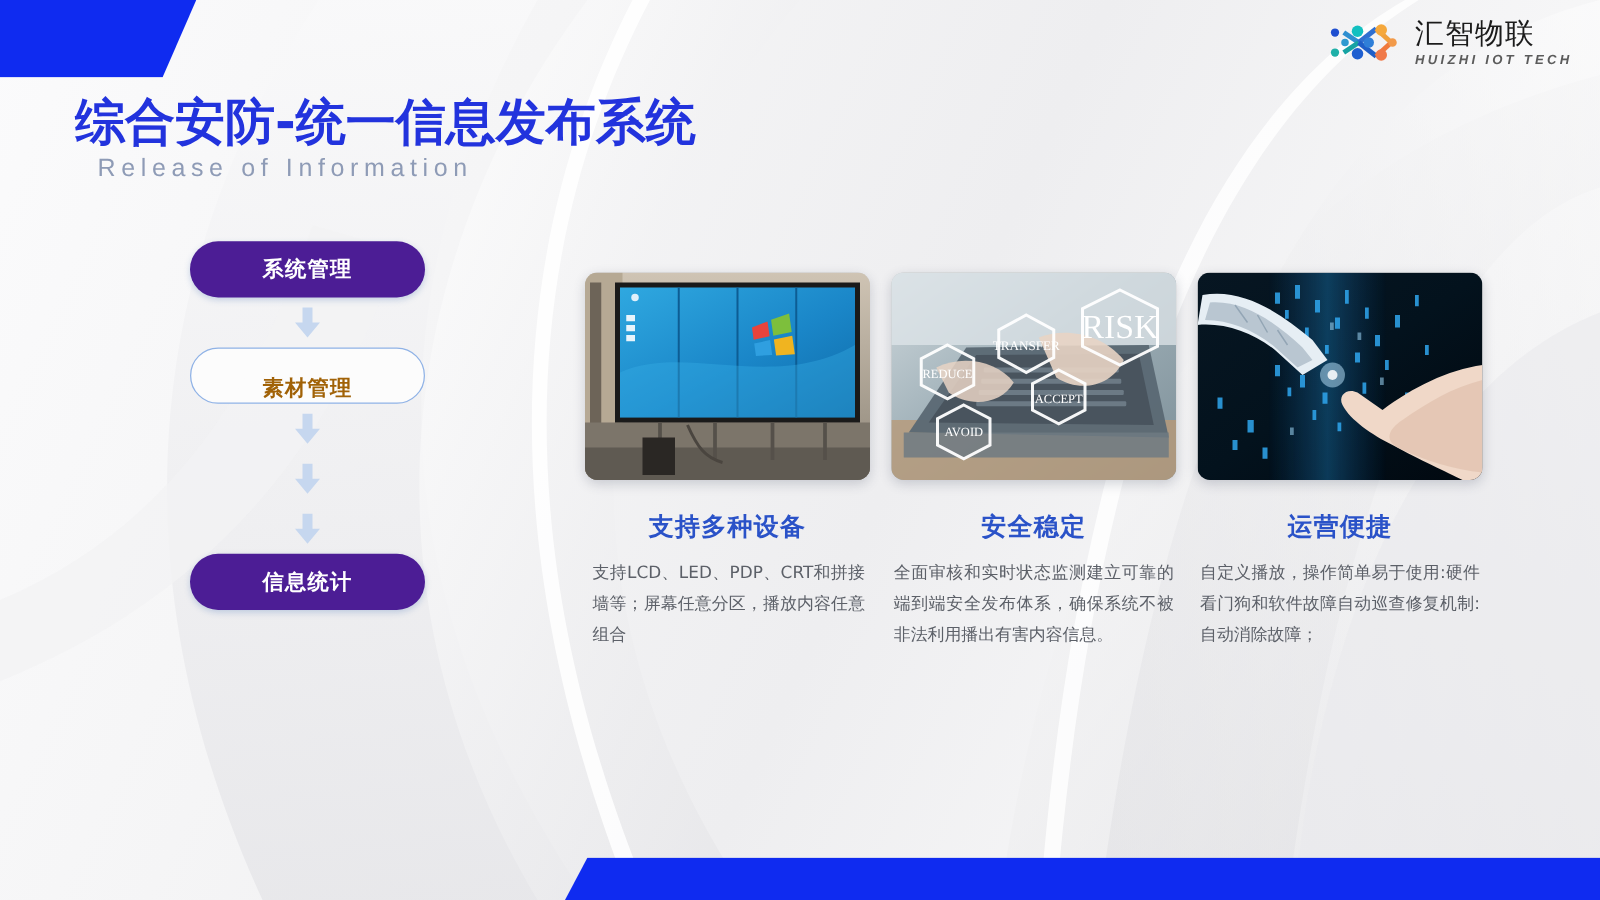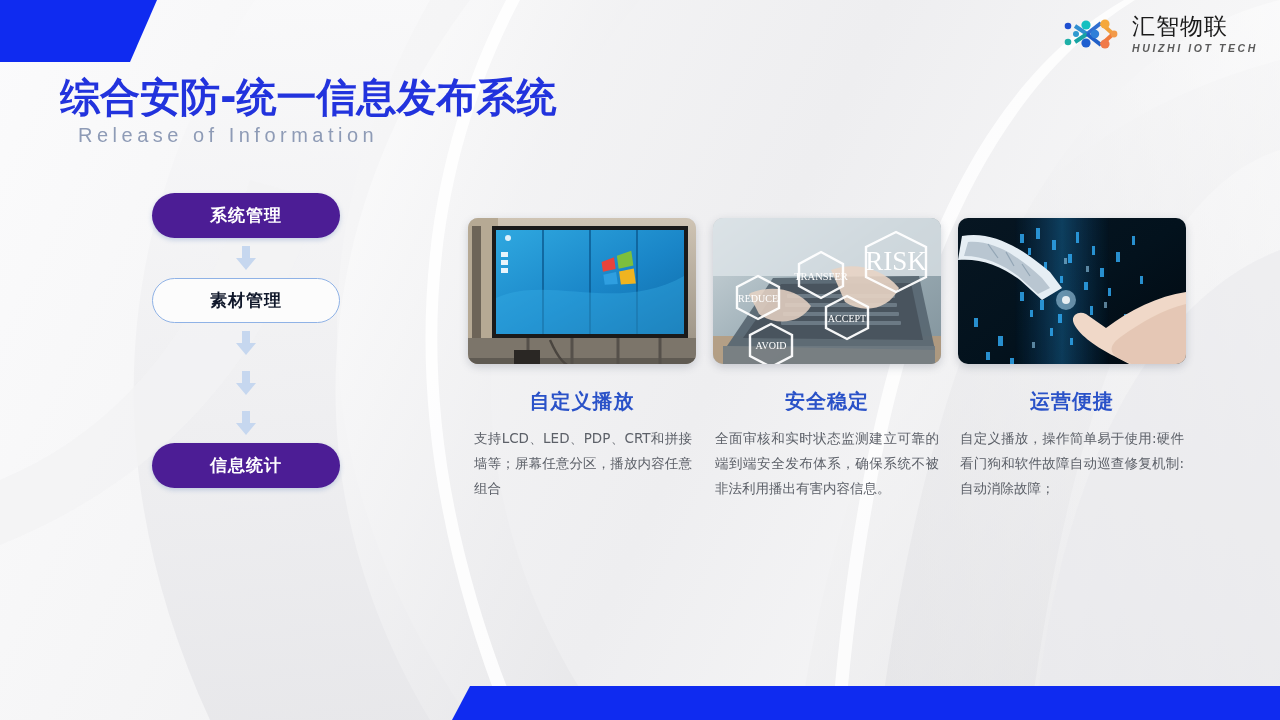--- a/index.html
+++ b/index.html
@@ -36,28 +36,28 @@
      letter-spacing:0px;white-space:nowrap;
      font-family:"DejaVu Sans","Liberation Sans",sans-serif;}
   .subtitle{position:absolute;left:78px;top:124px;font-size:20px;color:#8e9bb6;
      letter-spacing:4.5px;font-family:Liberation Sans, sans-serif;}
 
   
   .flow{position:absolute;left:152px;top:193px;width:188px;}
   .pill{width:188px;height:45px;border-radius:23px;display:flex;align-items:center;justify-content:center;
      font-size:17px;font-weight:700;letter-spacing:1px;box-sizing:border-box;}
   .pill.filled{background:#4c1d95;color:#ffffff;box-shadow:0 2px 5px rgba(70,110,180,.28);}
-  .pill.outlined{background:rgba(255,255,255,.75);color:#0f172a;border:1.4px solid #8fb2e6;}
+  .pill.outlined{background:rgba(255,255,255,.75);color:#a16207;border:1.4px solid #8fb2e6;align-items:flex-end;}
   .arrow{height:40px;display:flex;align-items:center;justify-content:center;}
   .arrow svg{display:block;}
 
   
   .cards{position:absolute;left:468px;top:218px;width:790px;display:flex;gap:17px;}
   .card{width:228px;}
-  .thumb{width:228px;height:146px;border-radius:10px;overflow:hidden;position:relative;
+  .thumb{width:228px;height:166px;border-radius:10px;overflow:hidden;position:relative;
      box-shadow:0 3px 9px rgba(60,70,90,.22);background:#ccc;}
   .thumb svg{display:block;width:228px;height:166px;}
   .card-title{margin-top:24px;text-align:center;font-size:20px;font-weight:700;color:#2a52c8;letter-spacing:1px;}
   .card-body{margin-top:11px;font-size:13.5px;line-height:1.85;color:#5c6068;text-align:justify;
      padding:0 2px;font-family:"DejaVu Sans","Liberation Sans",sans-serif;}
   .card:nth-child(1) .card-body{padding:0 4px 0 6px;}
 </style>
 </head>
 <body>
 
@@ -207,21 +207,21 @@
           <g stroke="#55504a" stroke-width="3">
             <line x1="60" y1="120" x2="60" y2="150"></line>
             <line x1="104" y1="120" x2="104" y2="150"></line>
             <line x1="150" y1="120" x2="150" y2="150"></line>
             <line x1="192" y1="120" x2="192" y2="150"></line>
           </g>
           <rect x="46" y="132" width="26" height="30" fill="#2a2724"></rect>
           <path d="M82 122 C 90 140 96 148 110 152" stroke="#4a453f" stroke-width="2.4" fill="none"></path>
         </svg>
       </div>
-      <div class="card-title">自定义播放</div>
+      <div class="card-title">支持多种设备</div>
       <div class="card-body">支持LCD、LED、PDP、CRT和拼接墙等；屏幕任意分区，播放内容任意组合</div>
     </div>
 
     <div class="card">
       <div class="thumb">
         <svg viewBox="0 0 228 166" preserveAspectRatio="none">
           <defs>
             <linearGradient id="desk" x1="0" y1="0" x2="1" y2="1">
               <stop offset="0%" stop-color="#cfd8dc"></stop>
               <stop offset="45%" stop-color="#9fb0b8"></stop>

